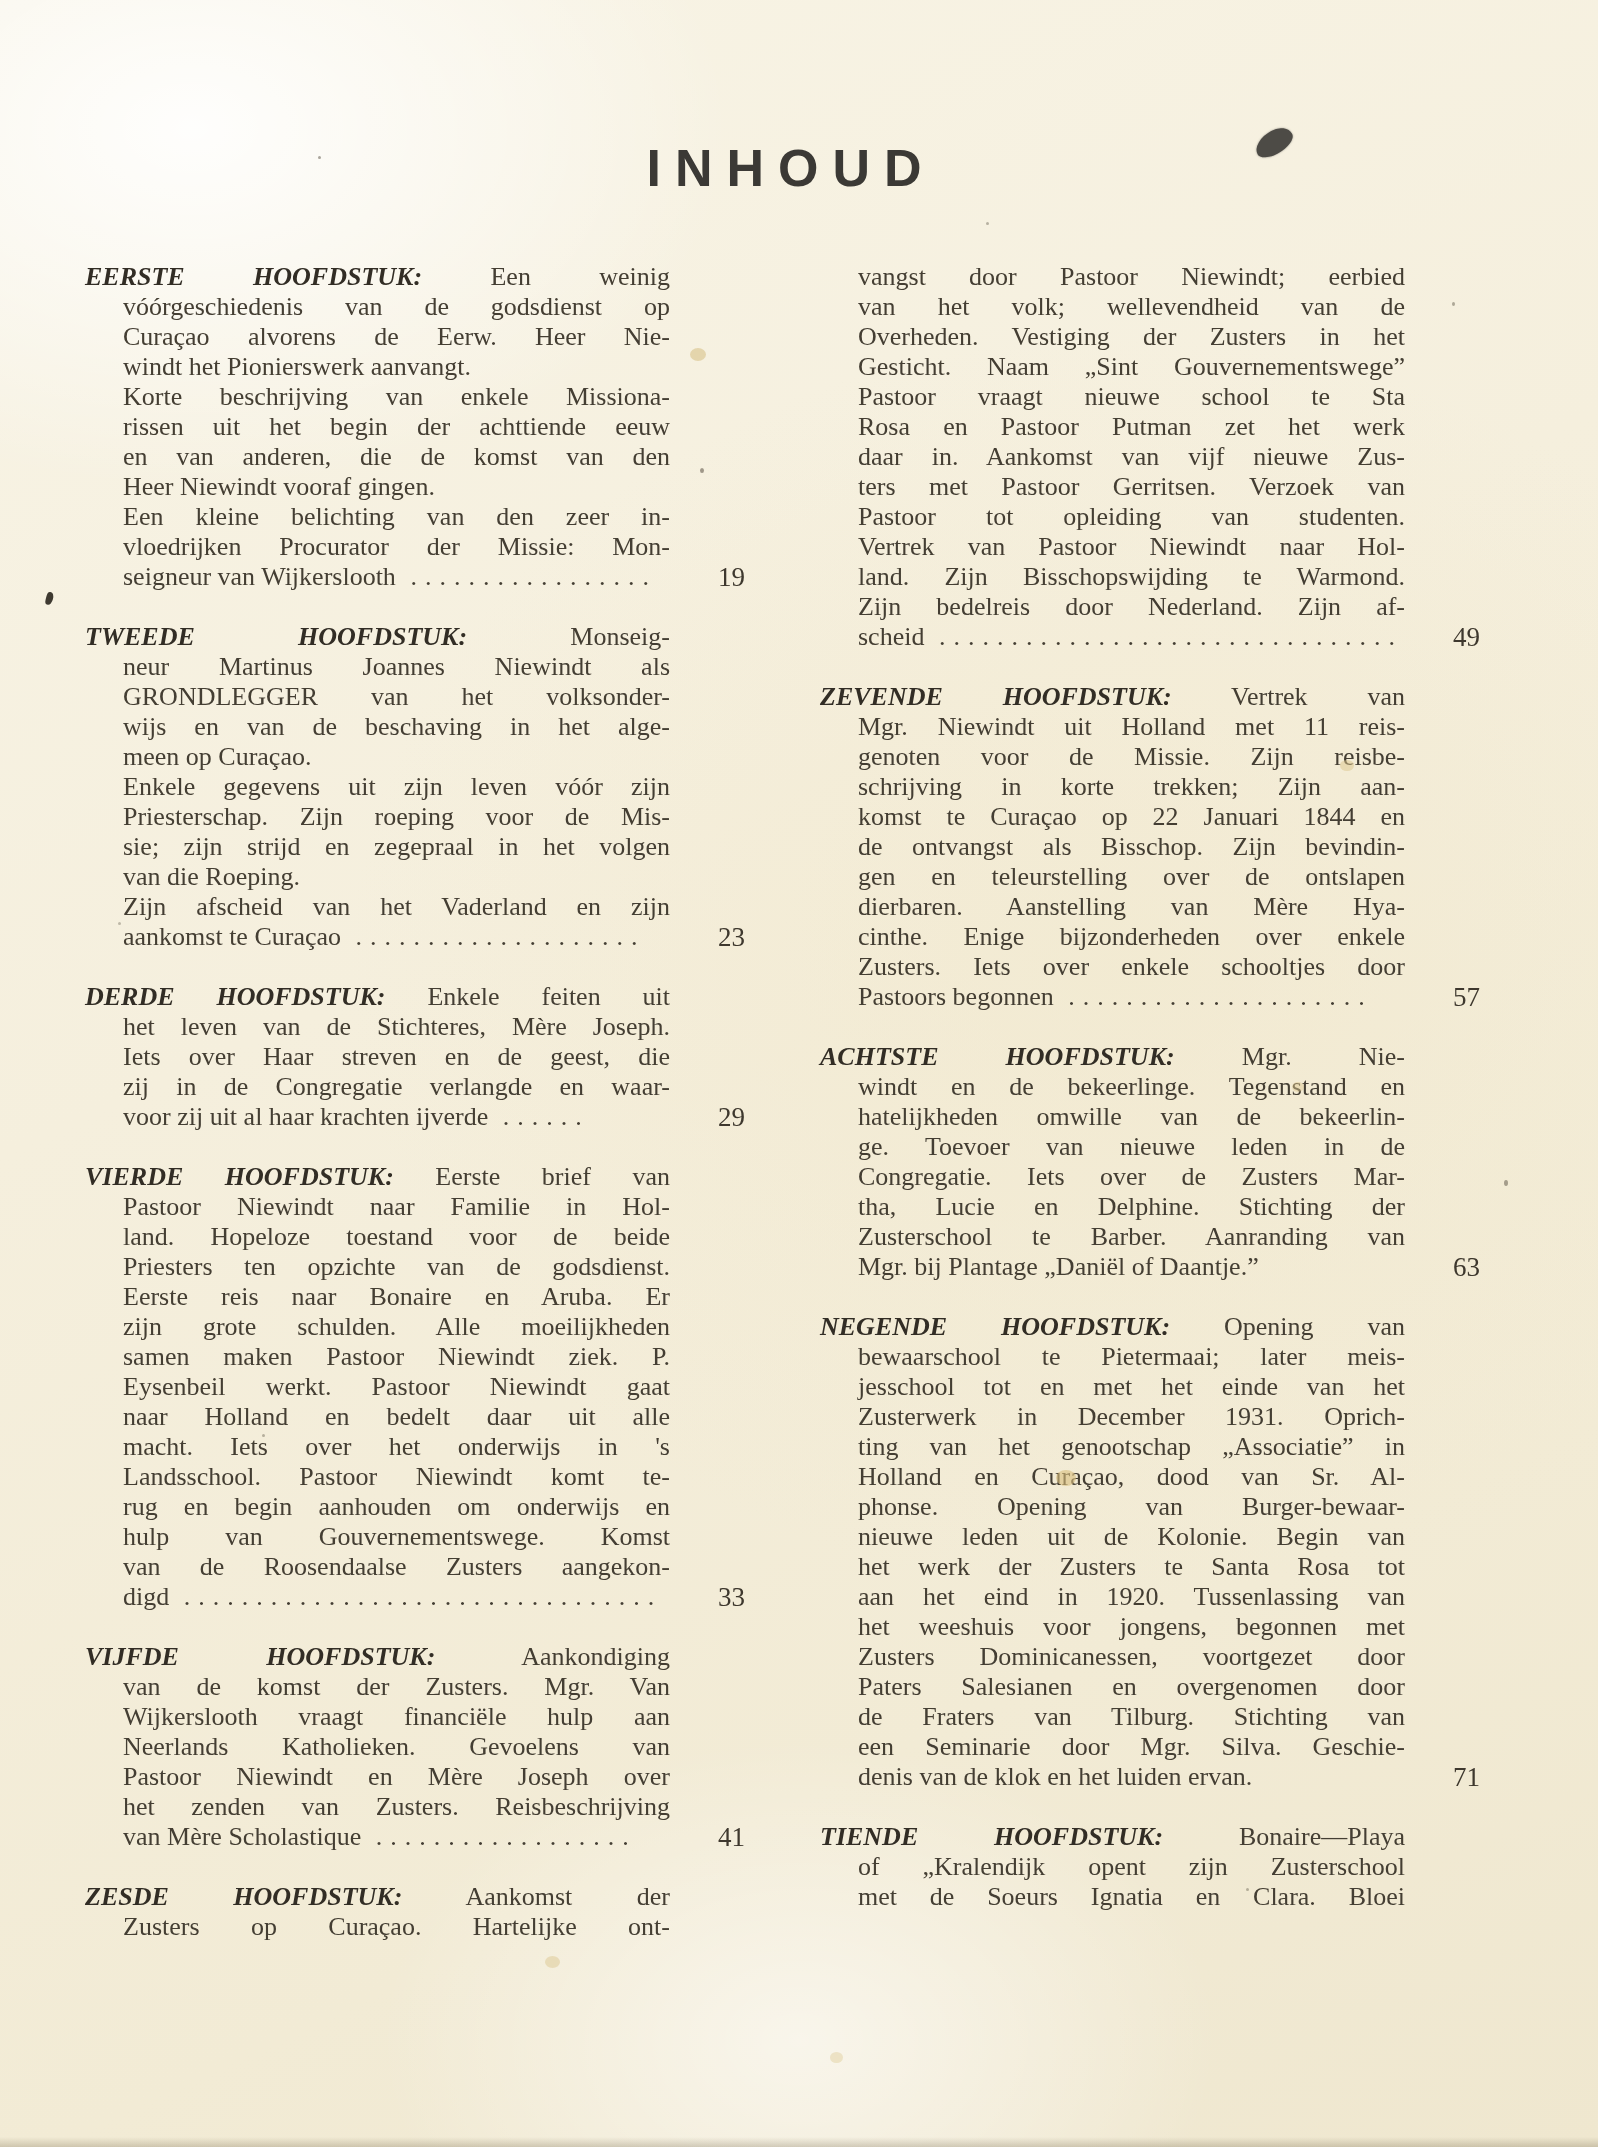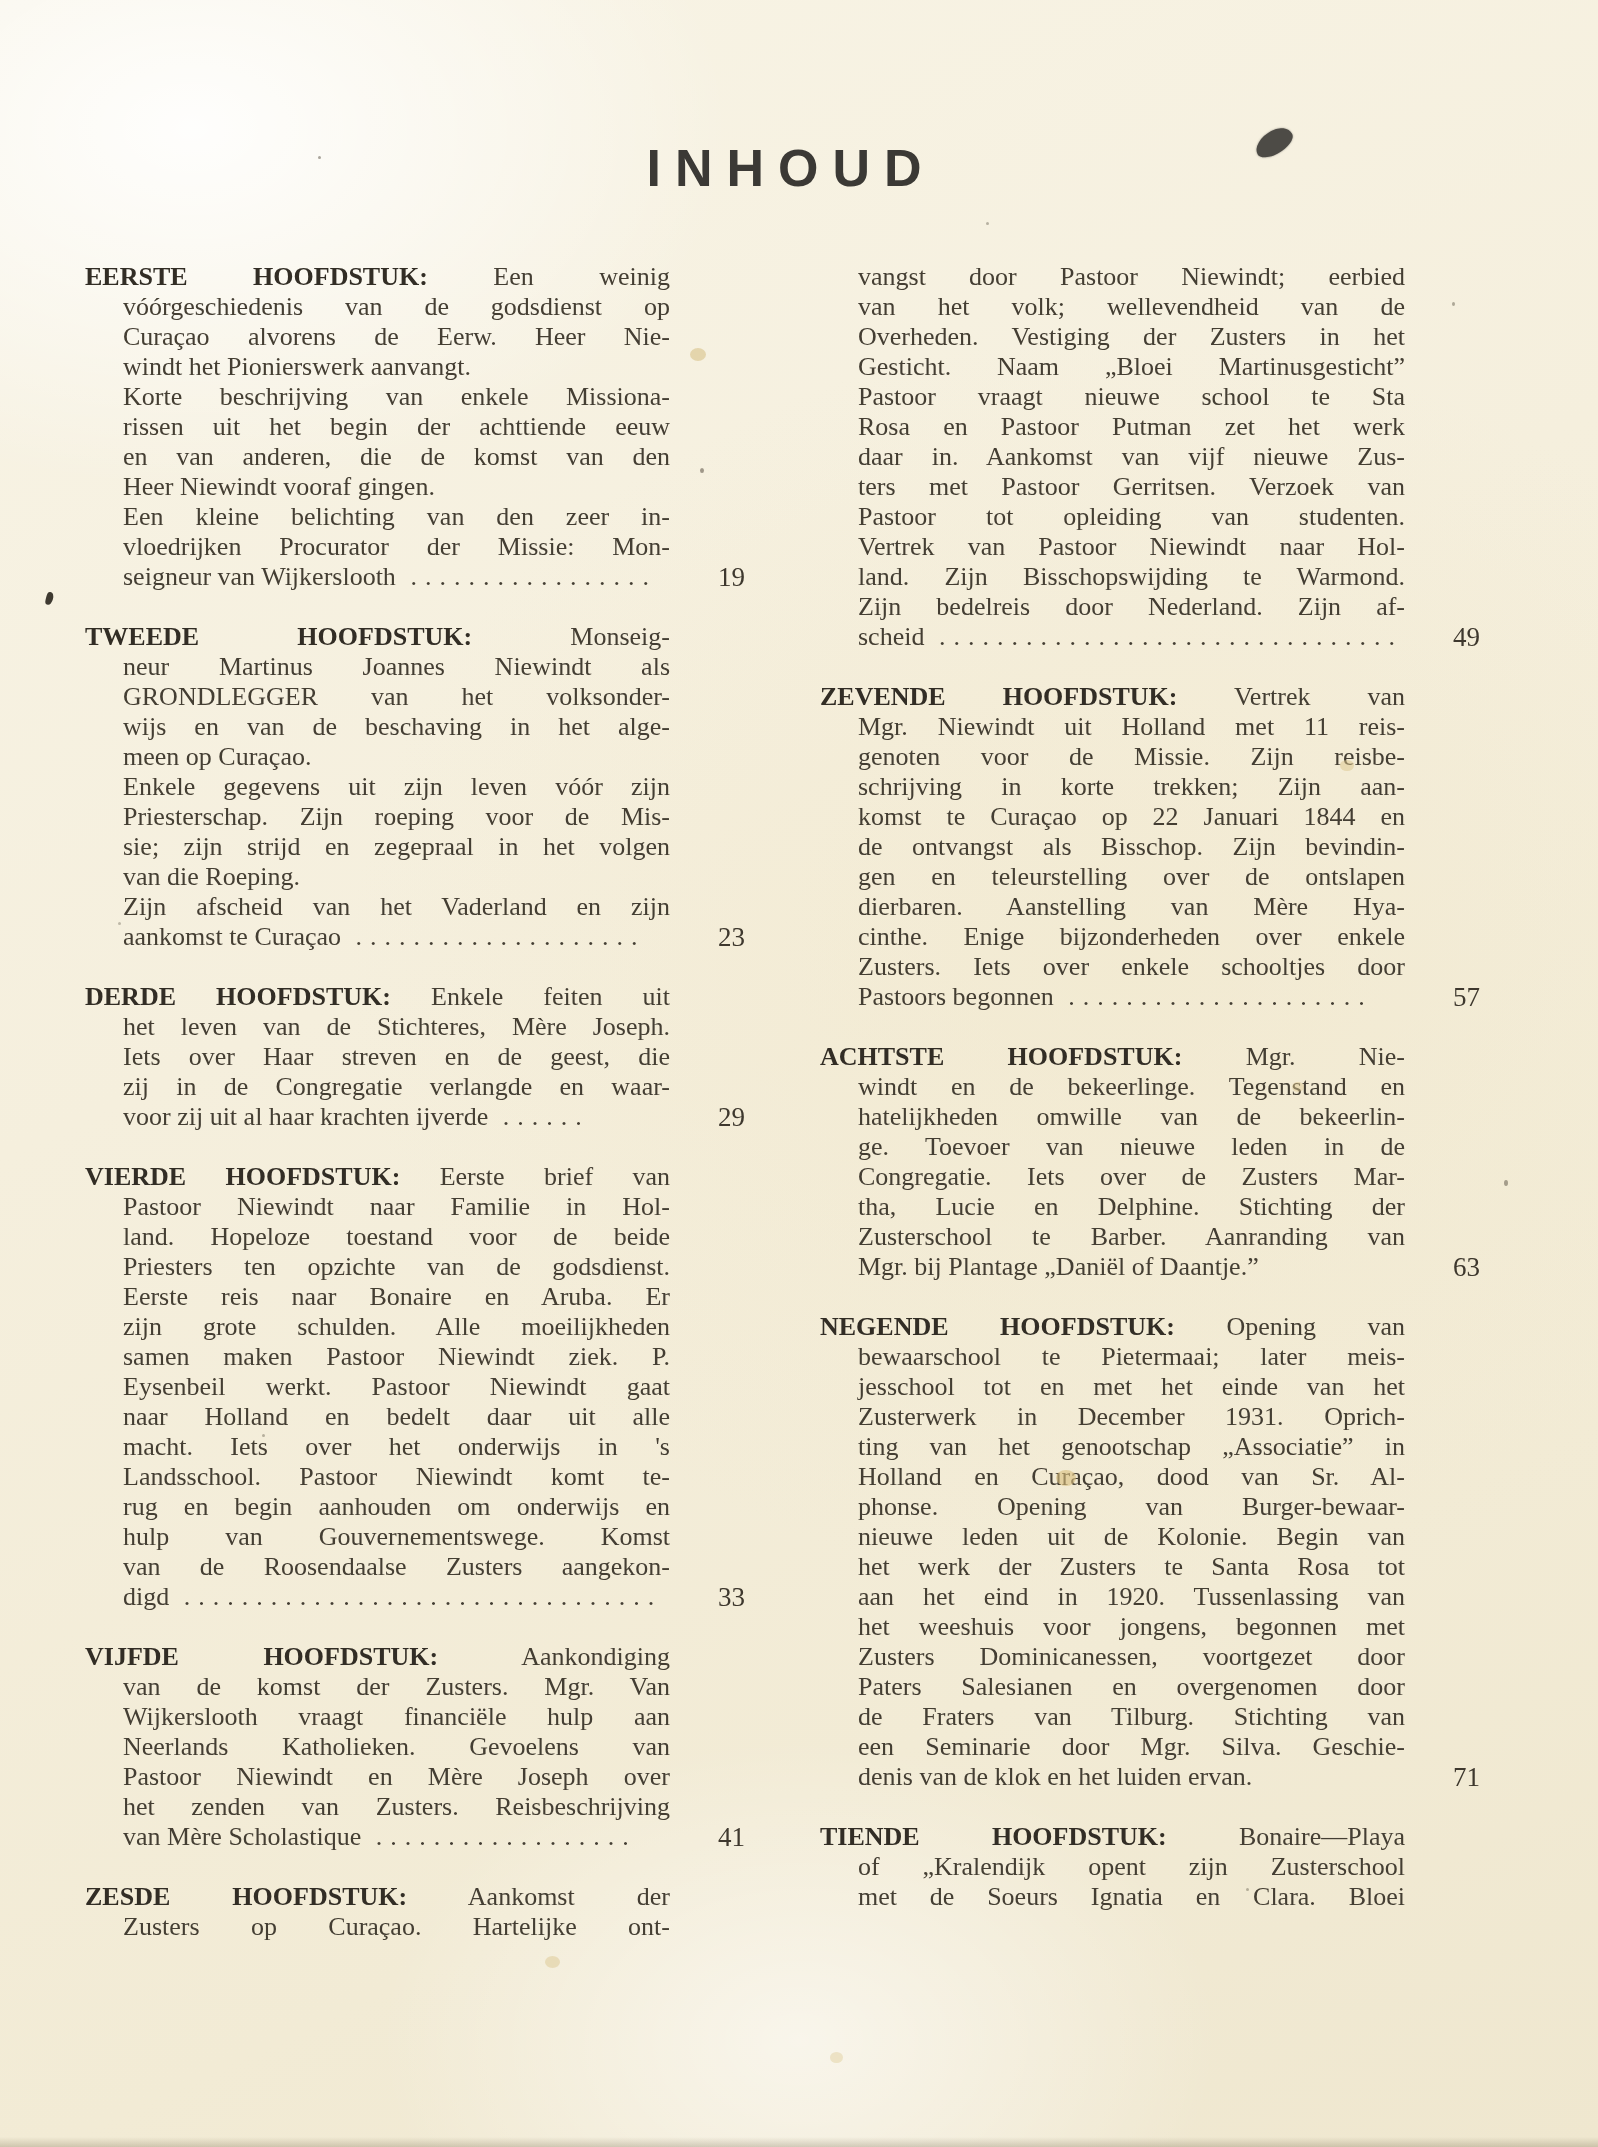--- a/index.html
+++ b/index.html
@@ -24,21 +24,21 @@
   .col-right{left:820px;}
   .entry{position:relative;margin-bottom:30px;}
   .line{
     width:585px;box-sizing:border-box;
     font-size:26px;line-height:30px;
     text-align:justify;text-align-last:justify;
     color:#443e33;
   }
   .line.indent{padding-left:38px;}
   .line.para-end{text-align-last:left;white-space:nowrap;overflow:hidden;}
-  .chapter-heading{font-weight:bold;color:#322d25;}
+  .chapter-heading{font-weight:bold;color:#322d25;font-style:italic;}
   .leader{letter-spacing:8px;}
   .pagenum{
     position:absolute;right:0;bottom:0;
     font-size:27px;line-height:30px;color:#3e382e;
   }
   
   .ink-blob{
     position:absolute;left:1254px;top:131px;width:40px;height:23px;
     background:#4d4b46;border-radius:58% 42% 55% 45%/60% 55% 45% 40%;
     transform:rotate(-29deg);box-shadow:0 0 2px rgba(77,75,70,.6);
@@ -130,21 +130,21 @@
       <div class="entry">
         <div class="line"><span class="chapter-heading">ZESDE HOOFDSTUK:</span> Aankomst der</div>
         <div class="line indent">Zusters op Curaçao.  Hartelijke ont-</div>
       </div>
     </div>
   <div class="col col-right" id="col-right">
       <div class="entry">
         <div class="line indent">vangst door Pastoor Niewindt; eerbied</div>
         <div class="line indent">van het volk; wellevendheid van de</div>
         <div class="line indent">Overheden. Vestiging der Zusters in het</div>
-        <div class="line indent">Gesticht. Naam „Bloei Martinusgesticht”</div>
+        <div class="line indent">Gesticht. Naam „Sint Gouvernementswege”</div>
         <div class="line indent">Pastoor vraagt nieuwe school te Sta</div>
         <div class="line indent">Rosa en Pastoor Putman zet het werk</div>
         <div class="line indent">daar in. Aankomst van vijf nieuwe Zus-</div>
         <div class="line indent">ters met Pastoor Gerritsen. Verzoek van</div>
         <div class="line indent">Pastoor  tot  opleiding  van  studenten.</div>
         <div class="line indent">Vertrek van Pastoor Niewindt naar Hol-</div>
         <div class="line indent">land. Zijn Bisschopswijding te Warmond.</div>
         <div class="line indent">Zijn bedelreis door Nederland. Zijn af-</div>
         <div class="line indent para-end">scheid<span class="leader"> ................................</span></div>
         <span class="pagenum">49</span>

